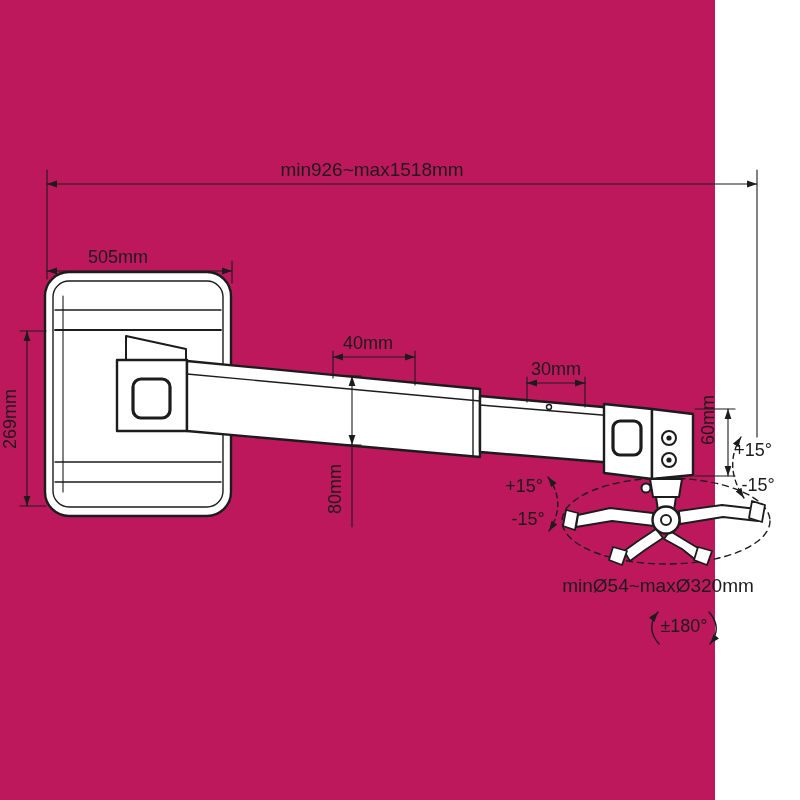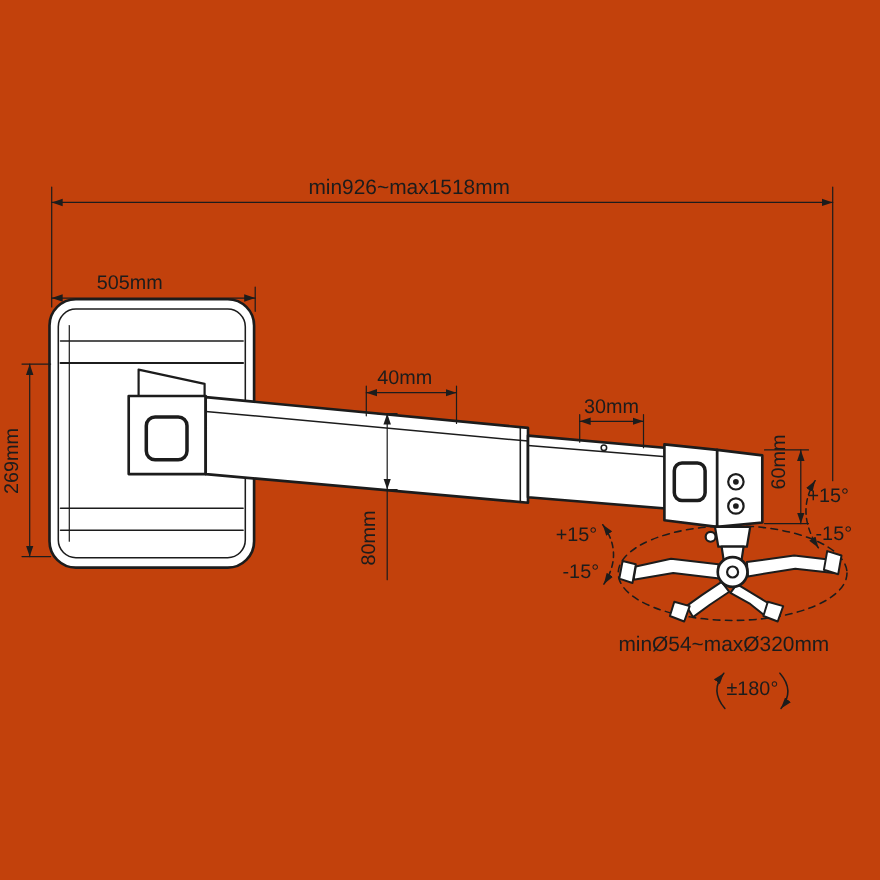--- a/index.html
+++ b/index.html
@@ -1,16 +1,16 @@
 <!DOCTYPE html>
 <html><head>
 <meta charset="utf-8">
 <style>
   html,body{margin:0;padding:0;background:#ffffff}
-  .stage{width:800px;height:800px;background:#c2410c;position:relative;font-family:"Liberation Sans",sans-serif}
+  .stage{width:715px;height:800px;background:#be185d;position:relative;font-family:"Liberation Sans",sans-serif}
   svg{display:block}
   .ln{stroke:#1c1c1c;fill:none;stroke-linejoin:round;stroke-linecap:round}
   .w24{stroke-width:2.4}
   .w2{stroke-width:2}
   .w18{stroke-width:1.8}
   .w14{stroke-width:1.4}
   .w12{stroke-width:1.1}
   .w32{stroke-width:3.2}
   .fillw{fill:#ffffff}
   .dash{stroke-dasharray:6 5}

